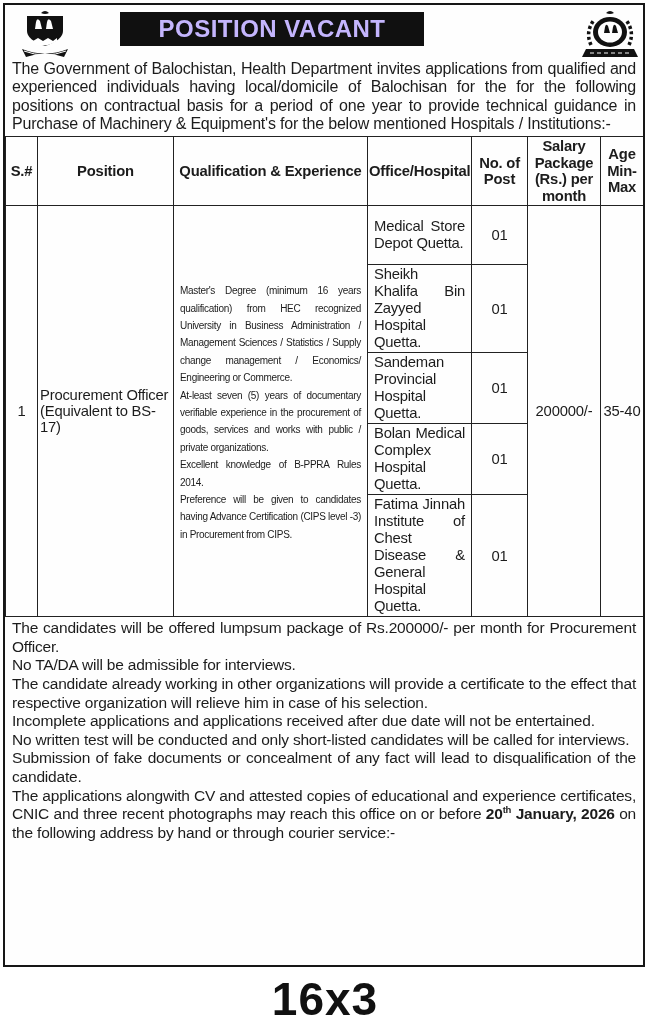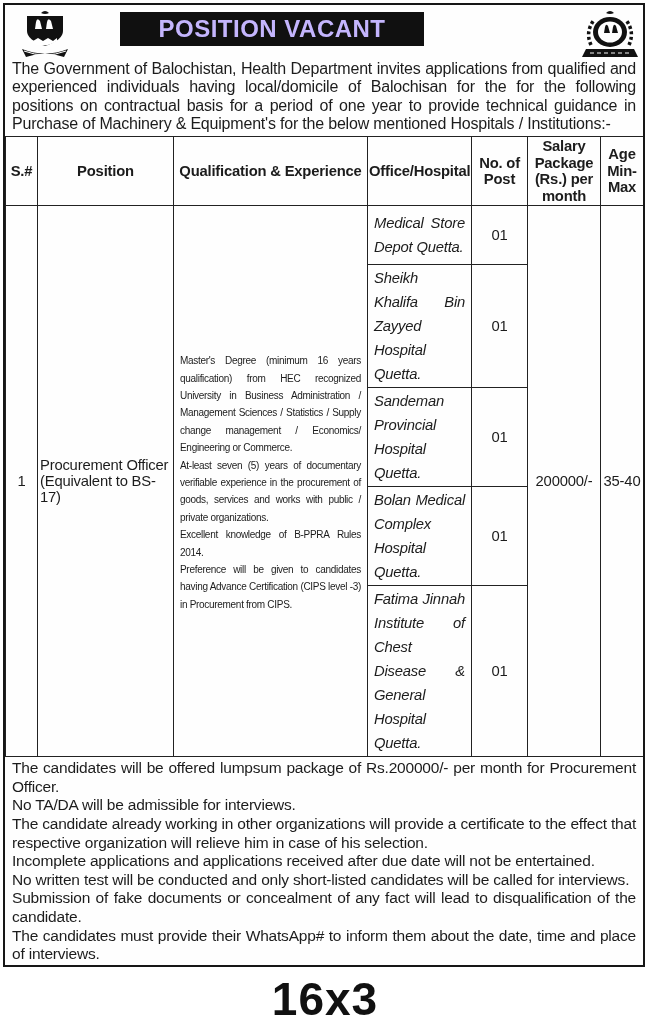--- a/index.html
+++ b/index.html
@@ -37,21 +37,21 @@
     flex:none;
   }
   .vacancy th, .vacancy td { border:1.6px solid #222; overflow:hidden; }
   .vacancy thead tr { height:60px; }
   .vacancy th { font-size:14.8px; font-weight:bold; text-align:center; padding:1px; line-height:16.5px; letter-spacing:-0.2px; }
   .vacancy td { font-size:14.8px; vertical-align:middle; letter-spacing:-0.2px; }
   .serial-cell, .post-cell, .salary-cell, .age-cell { text-align:center; }
   .position-cell { font-size:14.5px; letter-spacing:-0.45px; padding:0 2px; }
   .qual-cell { vertical-align:top; padding:3px 6px 0 6px; }
   .qual-cell p { margin:0; text-align:justify; line-height:17.4px; font-size:10px; letter-spacing:-0.3px; }
-  .hosp-cell { padding:1px 6px; text-align:justify; line-height:24px; font-size:14.6px; letter-spacing:-0.3px;font-style:italic; }
+  .hosp-cell { padding:1px 6px; text-align:justify; line-height:17px; font-size:14.6px; letter-spacing:-0.3px; }
   .row-h1 { height:59px; } .row-h2 { height:57px; } .row-h3 { height:59px; } .row-h4 { height:59px; }
   
   .conditions { flex:none; padding:2px 7px 0 7px; }
   .conditions p { margin:0; font-size:15.5px; line-height:18.6px; letter-spacing:-0.2px; text-align:justify; }
   sup { font-size:9.5px; line-height:0; vertical-align:super; }
   
   .size-tag {
     position:absolute; top:972px; left:0; width:650px; text-align:center;
     font-size:46px; font-weight:bold; letter-spacing:1px; color:#111;
   }
@@ -148,20 +148,19 @@
     </tbody>
   </table>
 
   <div class="conditions">
     <p>The candidates will be offered lumpsum package of Rs.200000/- per month for Procurement Officer.</p>
     <p>No TA/DA will be admissible for interviews.</p>
     <p>The candidate already working in other organizations will provide a certificate to the effect that respective organization will relieve him in case of his selection.</p>
     <p>Incomplete applications and applications received after due date will not be entertained.</p>
     <p>No written test will be conducted and only short-listed candidates will be called for interviews.</p>
     <p>Submission of fake documents or concealment of any fact will lead to disqualification of the candidate.</p>
-    <p>The candidates must provide their WhatsApp# to inform them about the date, time and place of interviews.</p>
     <p><span>The applications alongwith CV and attested copies of educational and experience certificates, CNIC and three recent photographs may reach this office on or before </span><b><span>20</span><sup>th</sup><span> January, 2026</span></b><span> on the following address by hand or through courier service:-</span></p>
 
   </div>
 
 </div>
 
 <div class="size-tag">16x3</div>
 
 </body></html>

